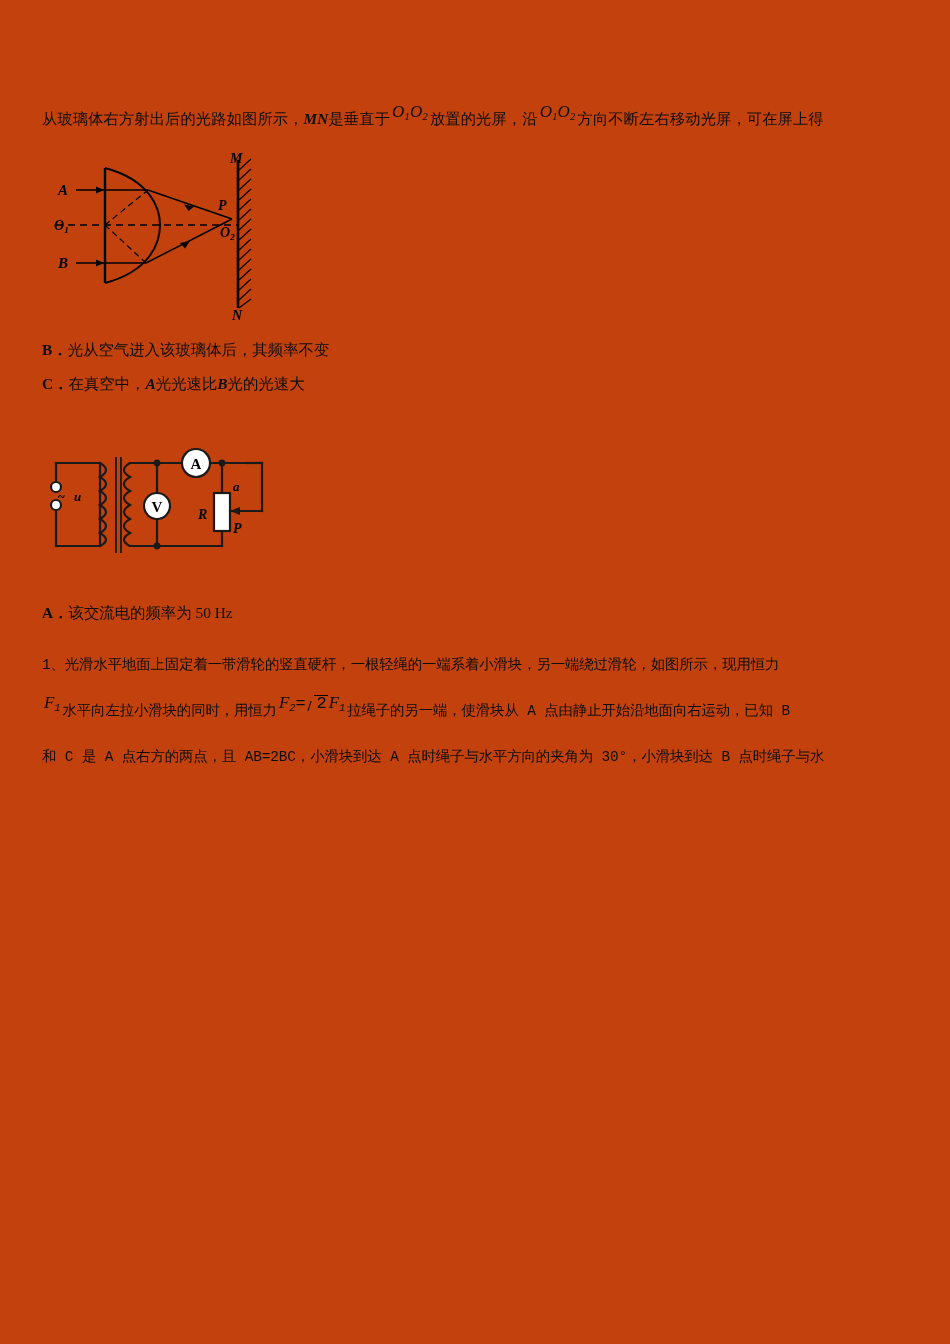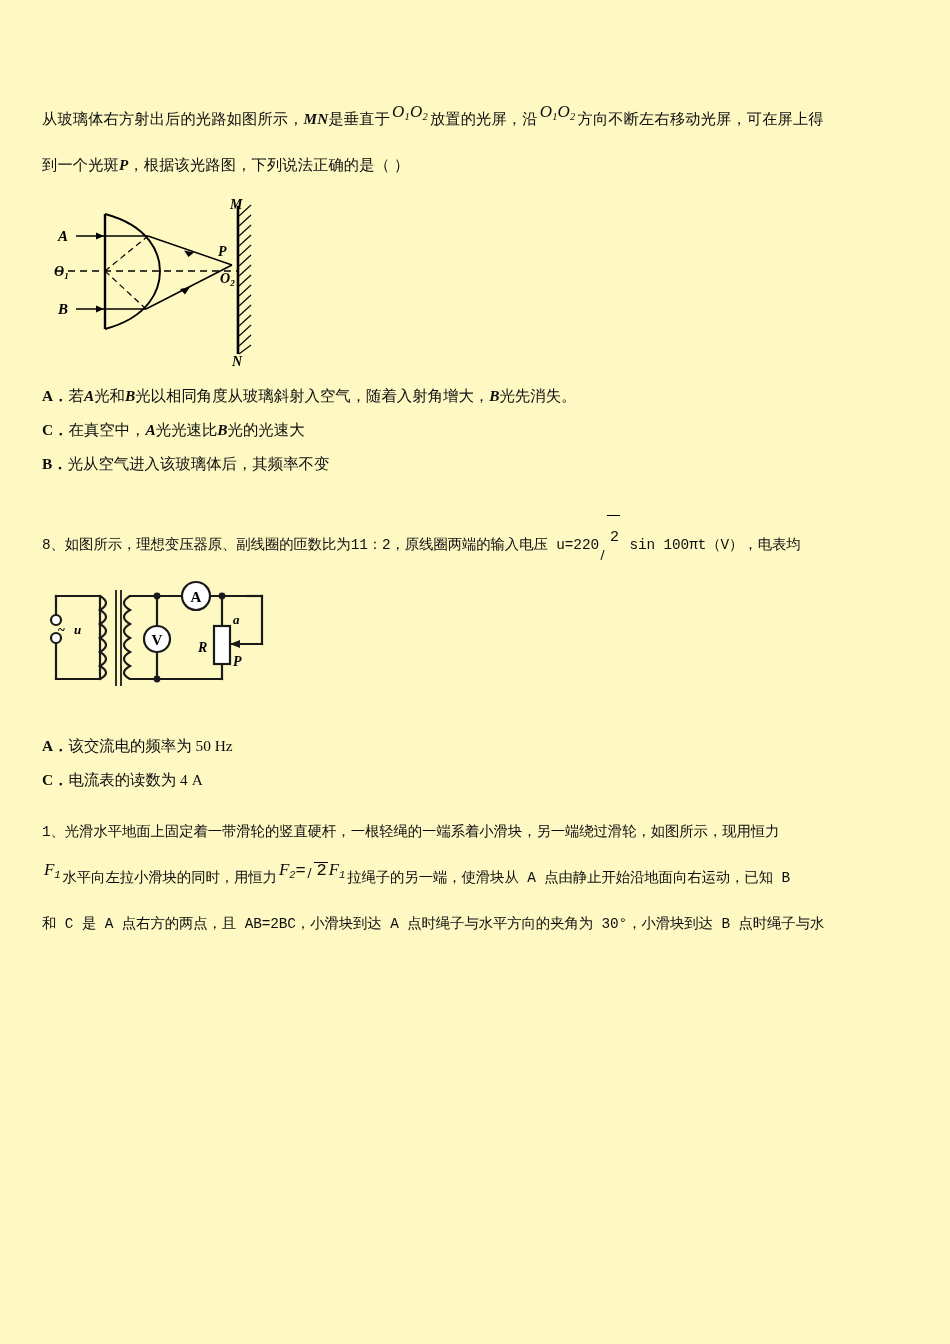--- a/index.html
+++ b/index.html
@@ -9,21 +9,21 @@
     background: #ffffff;
   }
   body {
     font-family: "Liberation Serif", "DejaVu Serif", serif;
     color: #000000;
   }
   #page {
     position: relative;
     width: 950px;
     height: 1344px;
-    background: #fef9c3;
+    background: #c2410c;
     overflow: hidden;
   }
   .content {
     position: absolute;
     left: 42px;
     top: 96px;
     width: 866px;
   }
 
   
@@ -119,23 +119,20 @@
   .gap-34 { height: 34px; }
 </style>
 </head>
 <body>
 
 <div id="page">
   <div class="content">
 
     <div class="para q-stem">
       <span>从玻璃体右方射出后的光路如图所示，</span><span class="bi">MN</span><span>是垂直于</span><span class="sup-block"><span>O</span><span class="sub">1</span><span>O</span><span class="sub">2</span></span><span>放置的光屏，沿</span><span class="sup-block"><span>O</span><span class="sub">1</span><span>O</span><span class="sub">2</span></span><span>方向不断左右移动光屏，可在屏上得</span>
-    </div>
-    <div class="para">
-      <span>到一个光斑</span><span class="bi">P</span><span>，根据该光路图，下列说法正确的是（ ）</span>
     </div>
 
     <div class="figure">
       <svg width="260" height="175" viewBox="0 0 260 175">
 
         <line x1="196" y1="12" x2="196" y2="160" stroke="#000" stroke-width="2.6"></line>
         <g stroke="#000" stroke-width="1.1">
           <line x1="197" y1="22" x2="209" y2="11"></line>
           <line x1="197" y1="32" x2="209" y2="21"></line>
           <line x1="197" y1="42" x2="209" y2="31"></line>
@@ -178,35 +175,29 @@
         <text x="12" y="82" font-family="Liberation Serif, serif" font-size="14" font-style="italic" font-weight="bold">O<tspan font-size="9" dy="3">1</tspan></text>
         <text x="178" y="89" font-family="Liberation Serif, serif" font-size="14" font-style="italic" font-weight="bold">O<tspan font-size="9" dy="3">2</tspan></text>
         <text x="176" y="62" font-family="Liberation Serif, serif" font-size="14" font-style="italic" font-weight="bold">P</text>
         <text x="188" y="15" font-family="Liberation Serif, serif" font-size="14" font-style="italic" font-weight="bold">M</text>
         <text x="190" y="172" font-family="Liberation Serif, serif" font-size="14" font-style="italic" font-weight="bold">N</text>
       </svg>
     </div>
 
     <div class="opt-list">
       <div class="opt">
-        <span class="opt-label">A．</span><span>若</span><span class="bi">A</span><span>光和</span><span class="bi">B</span><span>光以相同角度从玻璃斜射入空气，随着入射角增大，</span><span class="bi">B</span><span>光先消失。</span>
+        <span class="opt-label">B．</span><span>光从空气进入该玻璃体后，其频率不变</span>
       </div>
       <div class="opt">
         <span class="opt-label">C．</span><span>在真空中，</span><span class="bi">A</span><span>光光速比</span><span class="bi">B</span><span>光的光速大</span>
       </div>
-      <div class="opt">
-        <span class="opt-label">B．</span><span>光从空气进入该玻璃体后，其频率不变</span>
-      </div>
     </div>
 
     <div class="gap-34"></div>
 
-    <div class="para mono-run">
-      <span>8、如图所示，理想变压器原、副线圈的匝数比为11：2，原线圈两端的输入电压 u=220</span><span class="sqrt-raised"><span class="radical"><span>2</span></span></span> <span>sin 100πt（V），电表均</span>
-    </div>
 
     <div class="figure">
       <svg width="250" height="145" viewBox="0 0 250 145">
         <g stroke="#1a1a1a" stroke-width="2.2" fill="none" stroke-linecap="square">
 
           <path d="M14,22 L58,22"></path>
           <path d="M14,22 L14,40"></path>
           <path d="M14,70 L14,105"></path>
           <path d="M14,105 L58,105"></path>
           <path d="M58,22 L58,105"></path>
@@ -262,23 +253,20 @@
       </svg>
     </div>
 
     <div class="opt-list">
       <div class="opt-row">
         <div class="opt opt-col-a">
           <span class="opt-label">A．</span><span>该交流电的频率为 50 Hz</span>
         </div>
       </div>
       <div class="opt-row">
-        <div class="opt opt-col-a">
-          <span class="opt-label">C．</span><span>电流表的读数为 4 A</span>
-        </div>
       </div>
     </div>
 
     <div class="gap-12"></div>
 
     <div class="para mono-run">
       <span>1、光滑水平地面上固定着一带滑轮的竖直硬杆，一根轻绳的一端系着小滑块，另一端绕过滑轮，如图所示，现用恒力</span>
     </div>
     <div class="para mono-run">
       <span class="sup-block"><span class="mathi">F</span><span class="sub">1</span></span><span>水平向左拉小滑块的同时，用恒力</span><span class="sup-block"><span class="mathi">F</span><span class="sub">2</span><span style="font-style:normal;">=</span><span class="radical"><span>2</span></span><span class="mathi">F</span><span class="sub">1</span></span><span>拉绳子的另一端，使滑块从 A 点由静止开始沿地面向右运动，已知 B</span>

